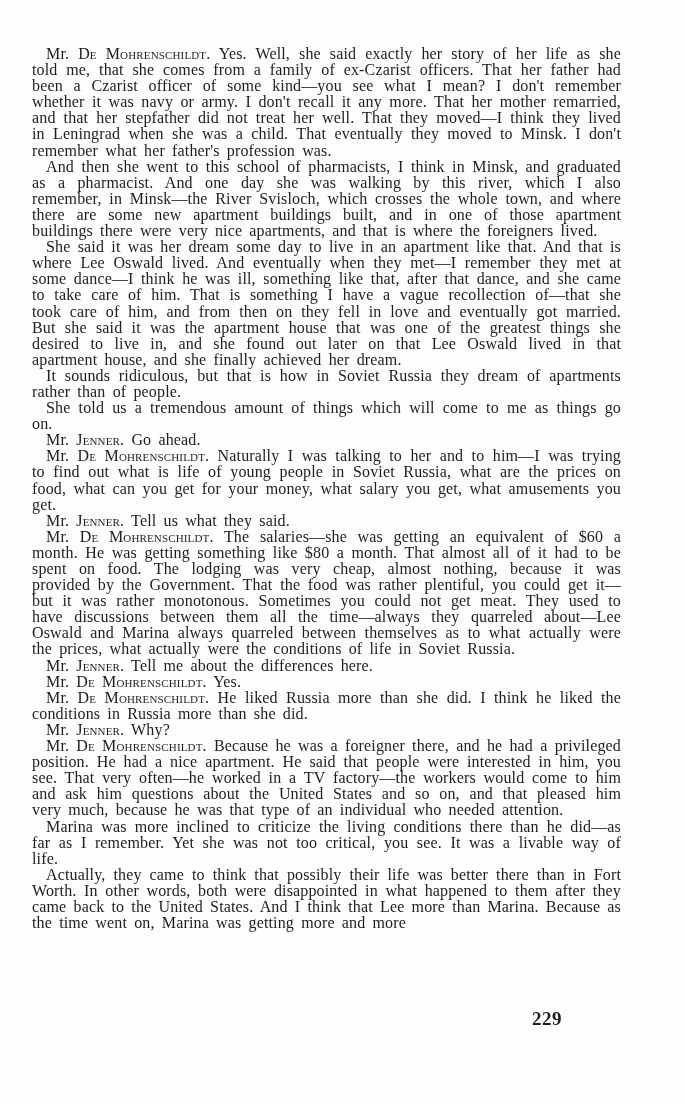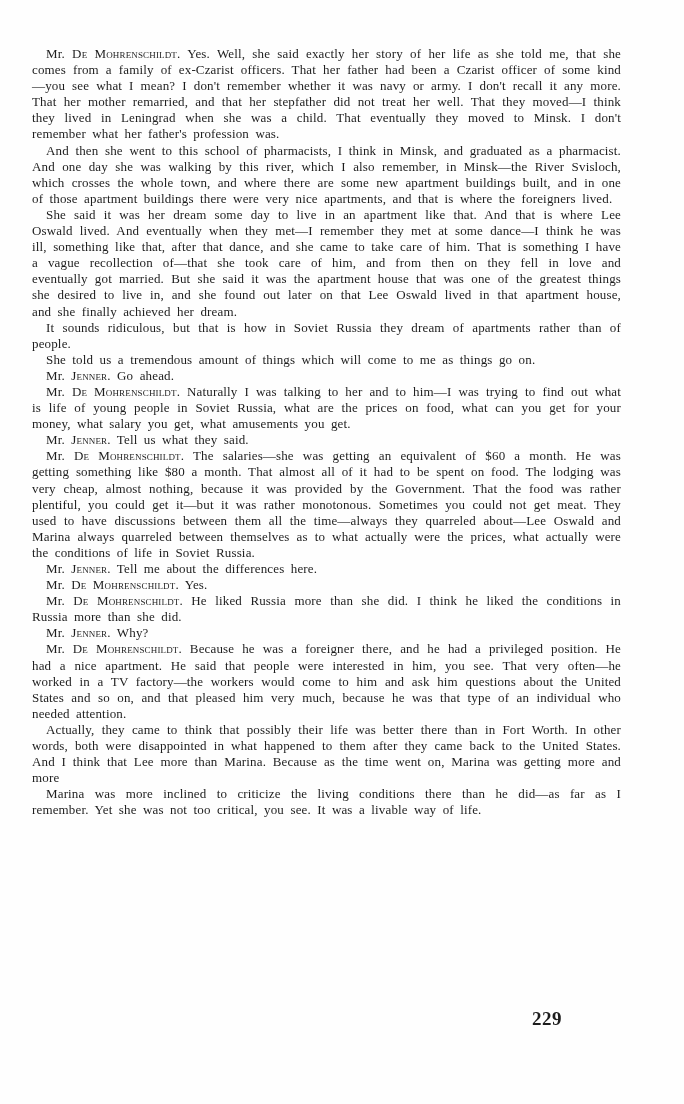--- a/index.html
+++ b/index.html
@@ -14,21 +14,21 @@
     background: #fefefe;
     overflow: hidden;
     color: #1d1d1d;
   }
   .text-block {
     position: absolute;
     left: 32px;
     top: 46px;
     width: 589px;
     font-family: "Liberation Serif", "DejaVu Serif", serif;
-    font-size: 13px;
+    font-size: 16px;
     line-height: 16.1px;
     text-align: justify;
     letter-spacing: 0.15px;
     word-spacing: 3px;
   }
   .para {
     margin: 0;
     text-indent: 14px;
   }
   .speaker-name {
@@ -57,17 +57,17 @@
       <p class="para"><span>She told us a tremendous amount of things which will come to me as things go on.</span></p>
       <p class="para"><span>Mr.</span> <span class="speaker-name">Jenner</span>. <span>Go ahead.</span></p>
       <p class="para"><span>Mr.</span> <span class="speaker-name">De Mohrenschildt</span>. <span>Naturally I was talking to her and to him—I was trying to find out what is life of young people in Soviet Russia, what are the prices on food, what can you get for your money, what salary you get, what amusements you get.</span></p>
       <p class="para"><span>Mr.</span> <span class="speaker-name">Jenner</span>. <span>Tell us what they said.</span></p>
       <p class="para"><span>Mr.</span> <span class="speaker-name">De Mohrenschildt</span>. <span>The salaries—she was getting an equivalent of $60 a month. He was getting something like $80 a month. That almost all of it had to be spent on food. The lodging was very cheap, almost nothing, because it was provided by the Government. That the food was rather plentiful, you could get it—but it was rather monotonous. Sometimes you could not get meat. They used to have discussions between them all the time—always they quarreled about—Lee Oswald and Marina always quarreled between themselves as to what actually were the prices, what actually were the conditions of life in Soviet Russia.</span></p>
       <p class="para"><span>Mr.</span> <span class="speaker-name">Jenner</span>. <span>Tell me about the differences here.</span></p>
       <p class="para"><span>Mr.</span> <span class="speaker-name">De Mohrenschildt</span>. <span>Yes.</span></p>
       <p class="para"><span>Mr.</span> <span class="speaker-name">De Mohrenschildt</span>. <span>He liked Russia more than she did. I think he liked the conditions in Russia more than she did.</span></p>
       <p class="para"><span>Mr.</span> <span class="speaker-name">Jenner</span>. <span>Why?</span></p>
       <p class="para"><span>Mr.</span> <span class="speaker-name">De Mohrenschildt</span>. <span>Because he was a foreigner there, and he had a privileged position. He had a nice apartment. He said that people were interested in him, you see. That very often—he worked in a TV factory—the workers would come to him and ask him questions about the United States and so on, and that pleased him very much, because he was that type of an individual who needed attention.</span></p>
+      <p class="para"><span>Marina was more inclined to criticize the living conditions there than he did—as far as I remember. Yet she was not too critical, you see. It was a livable way of life.</span></p>
       <p class="para"><span>Actually, they came to think that possibly their life was better there than in Fort Worth. In other words, both were disappointed in what happened to them after they came back to the United States. And I think that Lee more than Marina. Because as the time went on, Marina was getting more and more</span></p>
-      <p class="para"><span>Marina was more inclined to criticize the living conditions there than he did—as far as I remember. Yet she was not too critical, you see. It was a livable way of life.</span></p>
     </div>
   <div class="page-number">229</div>
 </div>
 
 </body></html>

